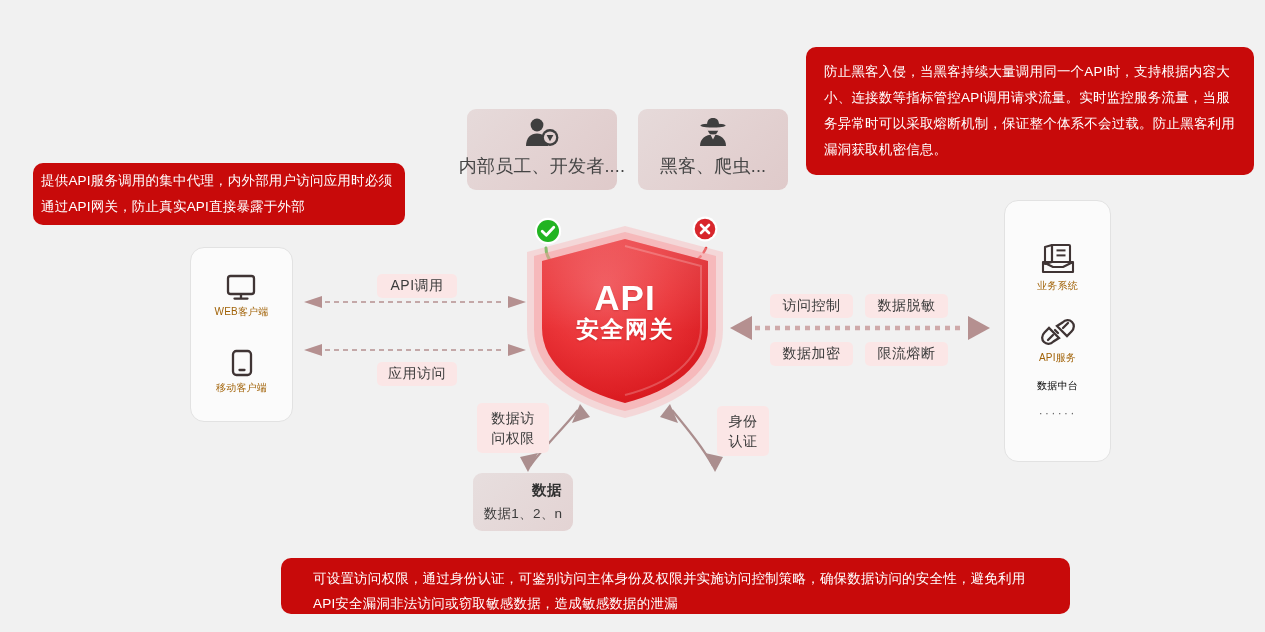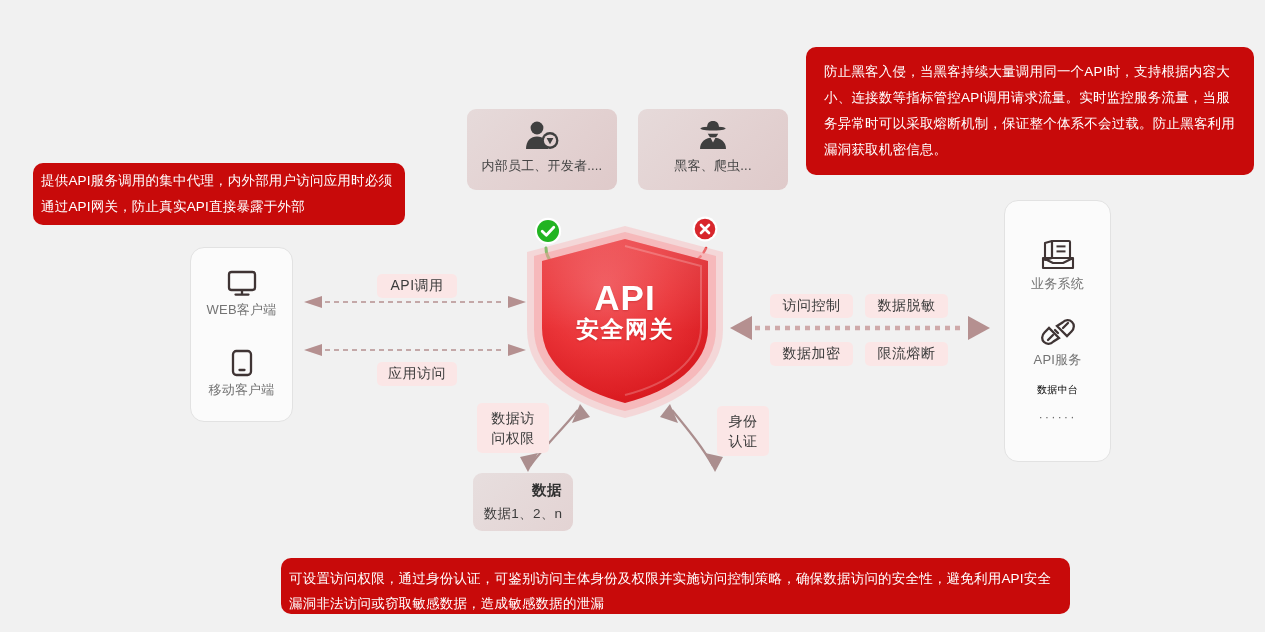--- a/index.html
+++ b/index.html
@@ -48,21 +48,21 @@
     top: 47px;
     width: 448px;
     height: 128px;
     padding: 12px 18px;
   }
   .callout-bottom {
     left: 281px;
     top: 558px;
     width: 789px;
     height: 56px;
-    padding: 8px 8px;
+    padding: 8px 32px;
     line-height: 25px;
   }
 
   
   .side-panel {
     position: absolute;
     background: #fbfbfb;
     border: 1px solid #e2e2e2;
     border-radius: 14px;
     box-sizing: border-box;
@@ -86,22 +86,22 @@
     justify-content: center;
     gap: 2px;
   }
   .panel-item {
     display: flex;
     flex-direction: column;
     align-items: center;
     gap: 4px;
   }
   .panel-label {
-    font-size: 13px;
-    color: #737373;
+    font-size: 10px;
+    color: #a16207;
     white-space: nowrap;
     letter-spacing: 0.2px;
   }
   .panel-sublabel {
     font-size: 10px;
     color: #000000;
     white-space: nowrap;
     margin-top: 12px;
     letter-spacing: 0.2px;
   }
@@ -132,21 +132,21 @@
     width: 150px;
     height: 81px;
   }
   .actor-right {
     left: 638px;
     top: 109px;
     width: 150px;
     height: 81px;
   }
   .actor-label {
-    font-size: 13px;
+    font-size: 18px;
     color: #454545;
     white-space: nowrap;
     letter-spacing: 0.2px;
   }
 
   
   .tag {
     position: absolute;
     background: #fbe6e6;
     border-radius: 5px;

